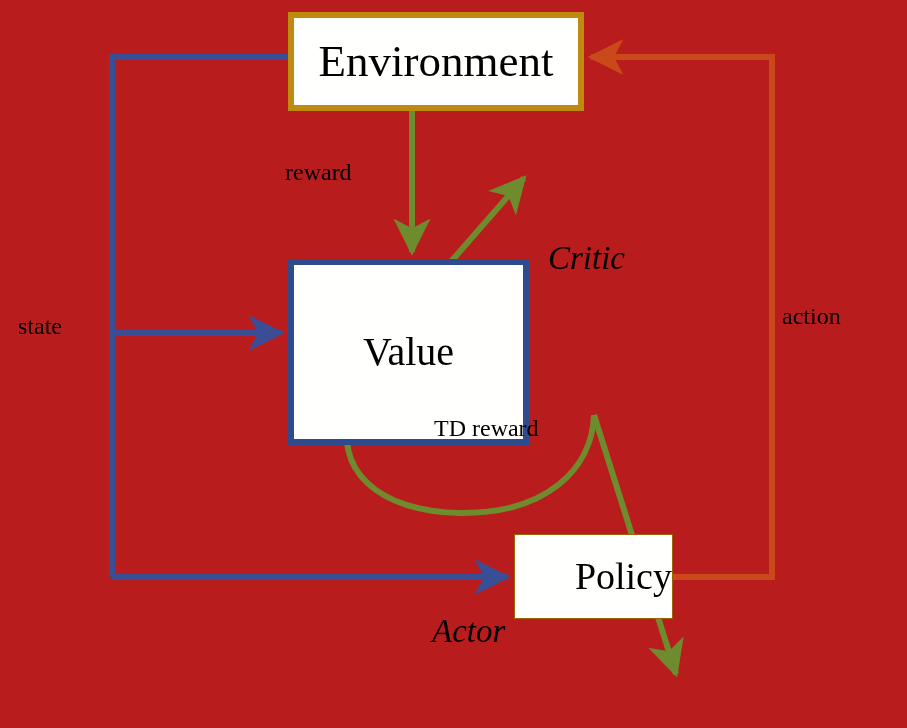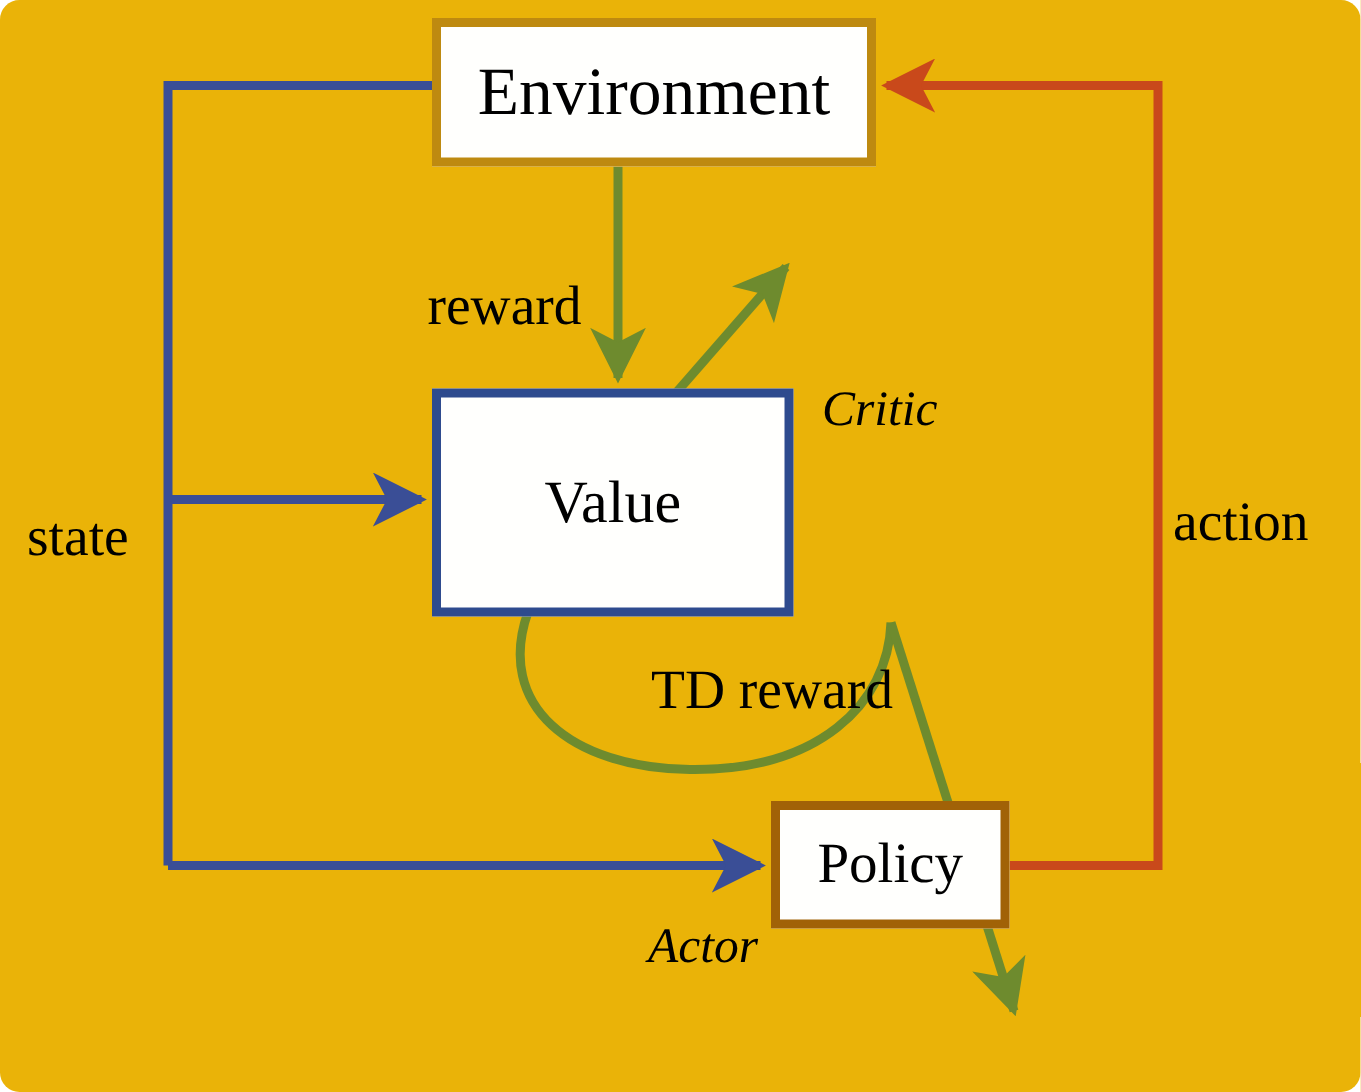--- a/index.html
+++ b/index.html
@@ -4,24 +4,23 @@
 <style>
   html, body {
     margin: 0;
     padding: 0;
     background: #ffffff;
   }
   #canvas {
     position: relative;
     width: 907px;
     height: 728px;
-    background: #eab308;
+    background: #b91c1c;
     overflow: hidden;
     font-family: "Liberation Serif", "DejaVu Serif", serif;
-    border-radius: 13px;
   }
   #svg-layer {
     position: absolute;
     left: 0;
     top: 0;
     width: 907px;
     height: 728px;
   }
   .node-box {
     position: absolute;
@@ -39,51 +38,51 @@
     top: 12px;
     width: 296px;
     height: 99px;
     border: 6px solid #BE8A10;
     font-size: 45px;
   }
   #box-value-function {
     left: 288px;
     top: 259px;
     width: 241px;
-    height: 152px;
+    height: 186px;
     border: 6px solid #2E4B8E;
     font-size: 40px;
   }
   #box-policy {
     left: 514px;
     top: 534px;
     width: 159px;
     height: 85px;
-    border: 6px solid #a16207;
+    border: 1px solid #a16207;
     font-size: 38px;
+    justify-content: flex-end;
   }
   .edge-label {
     position: absolute;
     color: #000000;
     white-space: nowrap;
-    font-size: 37px;
-    margin-top: 24px;
+    font-size: 24px;
   }
   .role-label {
     position: absolute;
     color: #000000;
     white-space: nowrap;
     font-style: italic;
     font-size: 33px;
   }
   #label-reward { left: 285px; top: 159px; }
   #label-state  { left: 18px;  top: 313px; text-align: right; }
   #label-action { left: 782px; top: 303px; }
   #label-td-error { left: 434px; top: 415px; }
-  #label-critic { left: 548px; top: 255px; }
+  #label-critic { left: 548px; top: 240px; }
   #label-actor  { left: 432px; top: 613px; }
   .box-text-line { display: block; }
 </style>
 </head>
 <body>
 
 <div id="canvas">
 
   <svg id="svg-layer" viewBox="0 0 907 728" xmlns="http://www.w3.org/2000/svg">
 

